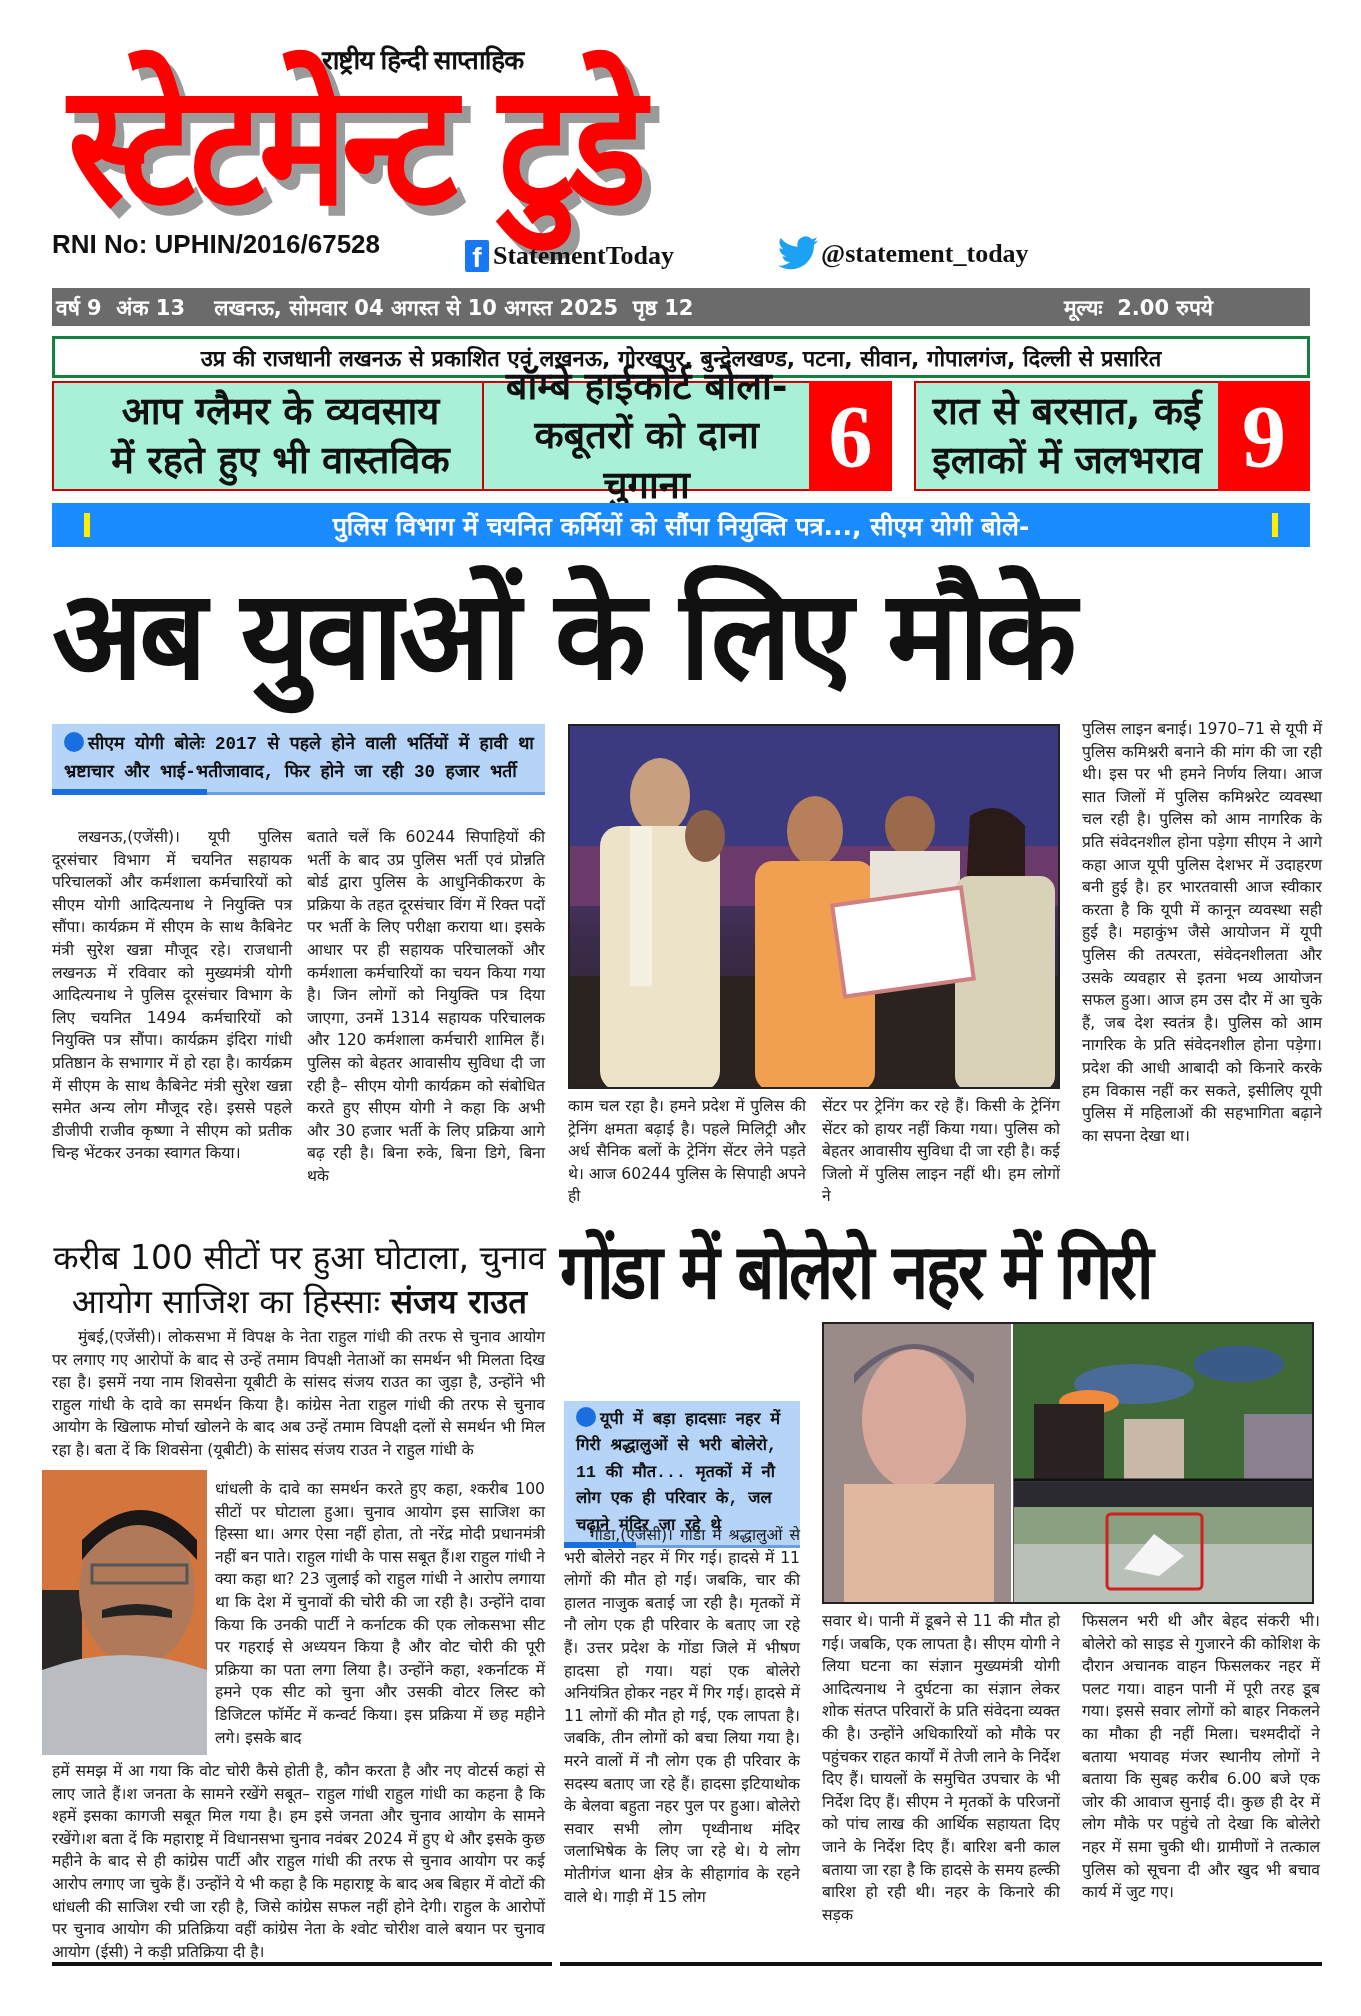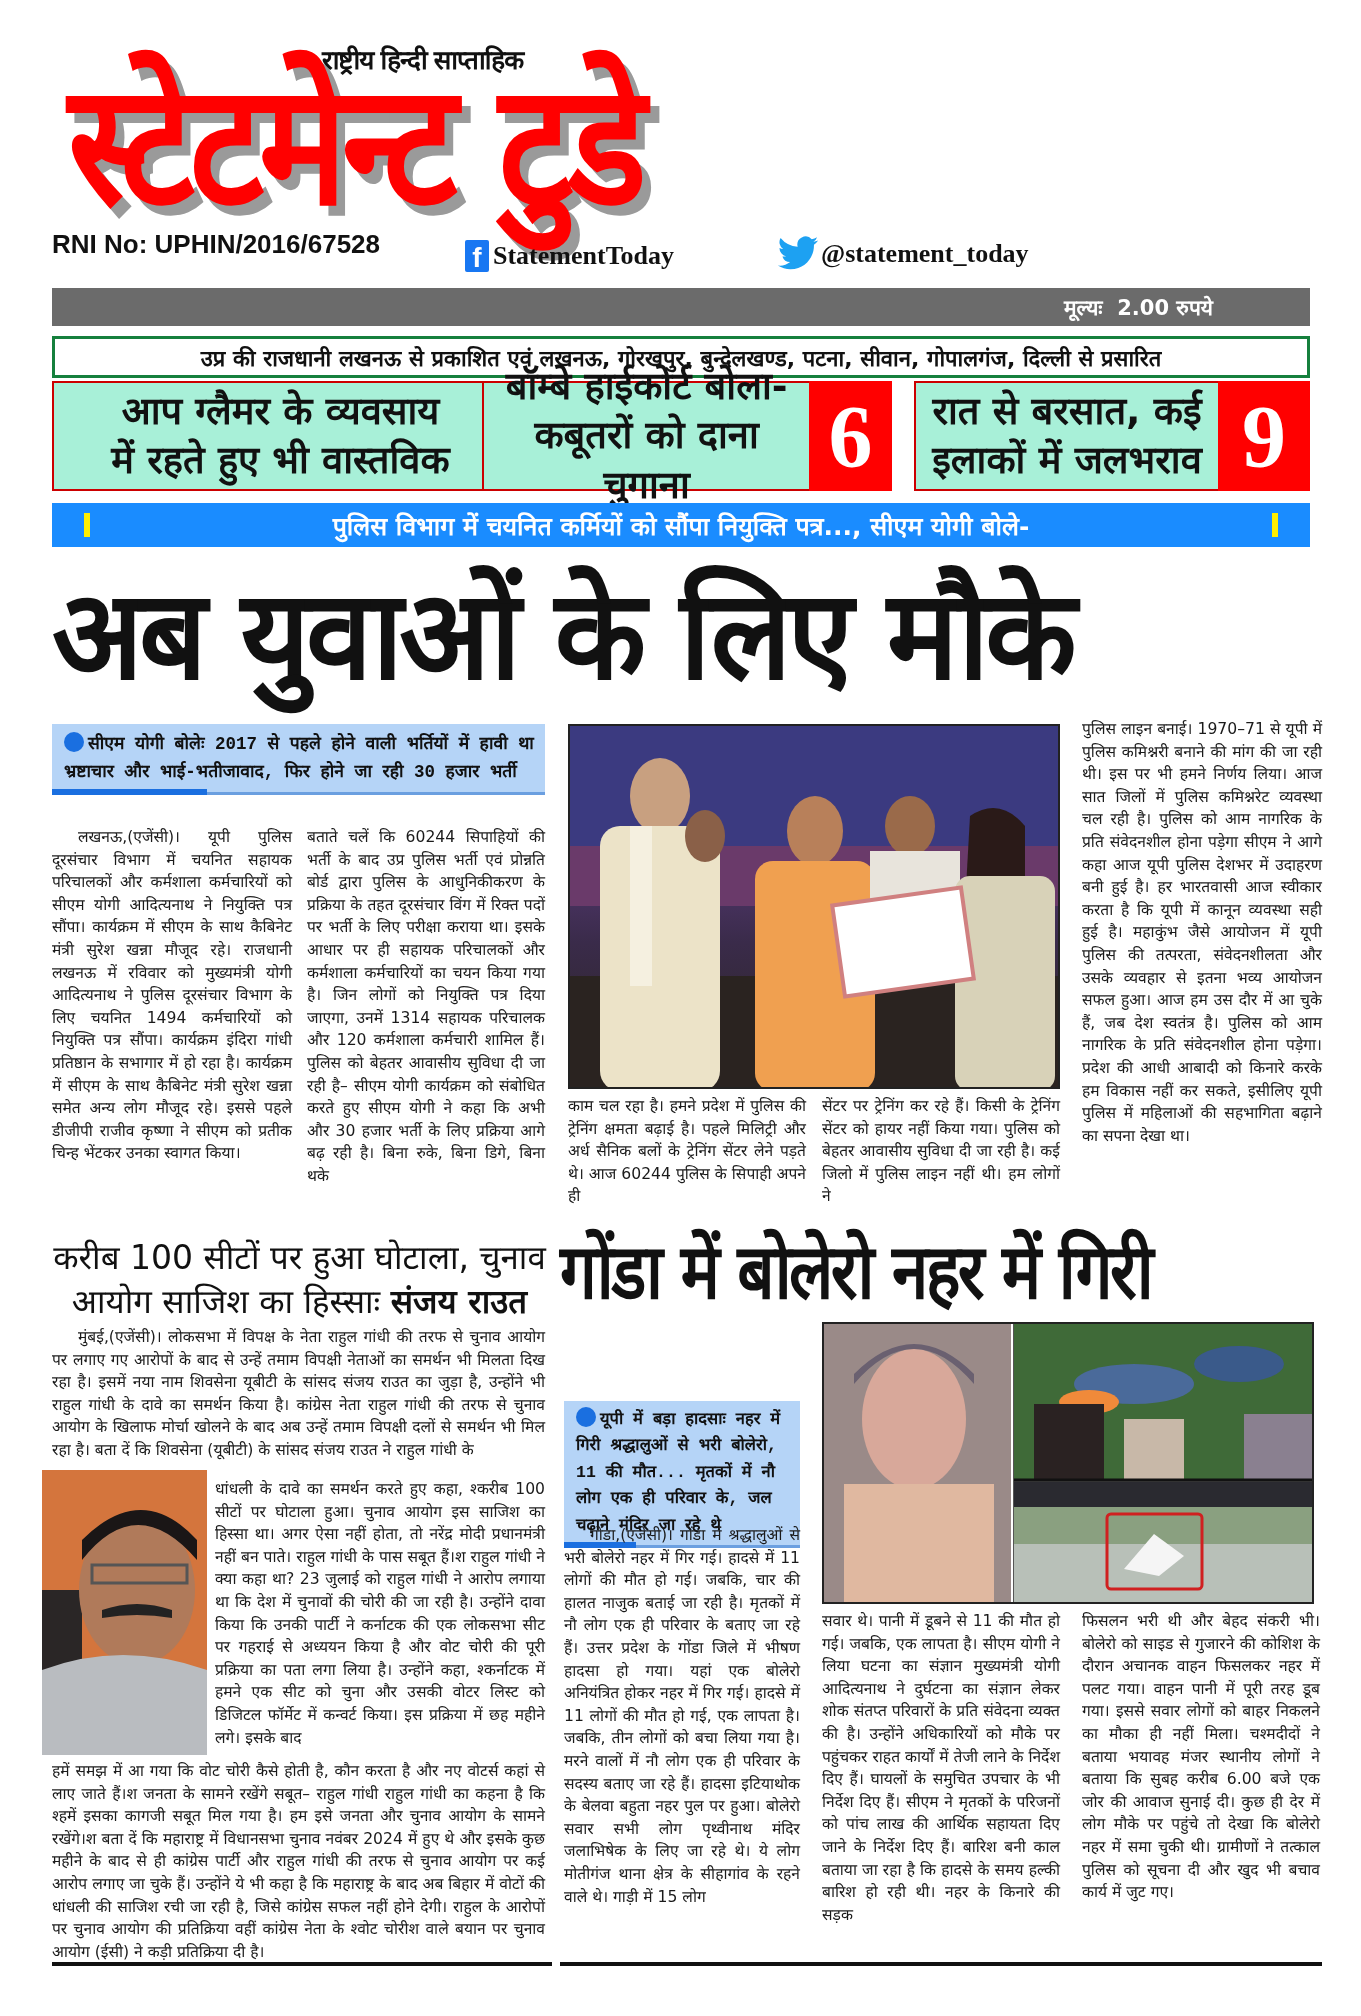--- a/index.html
+++ b/index.html
@@ -57,20 +57,21 @@
   <span>StatementToday</span>
 </div>
 <div class="abs tw">
   <svg class="tw-icon" viewBox="0 0 24 24">
       <path fill="#1da1f2" d="M23 4.6a9 9 0 0 1-2.6.7 4.6 4.6 0 0 0 2-2.5 9 9 0 0 1-2.9 1.1 4.5 4.5 0 0 0-7.7 4.1A12.8 12.8 0 0 1 2.5 3.3a4.5 4.5 0 0 0 1.4 6 4.5 4.5 0 0 1-2-.6v.1a4.5 4.5 0 0 0 3.6 4.4 4.5 4.5 0 0 1-2 .1 4.5 4.5 0 0 0 4.2 3.1A9 9 0 0 1 1 18.3 12.8 12.8 0 0 0 7.9 20.3c8.3 0 12.8-6.9 12.8-12.8v-.6A9 9 0 0 0 23 4.6z"></path>
     </svg>
   <span>@statement_today</span>
 </div>
 
 <div class="abs datebar">
+  <span style="white-space:pre">वर्ष 9  अंक 13    लखनऊ, सोमवार 04 अगस्त से 10 अगस्त 2025  पृष्ठ 12</span>
   <span class="price" style="white-space:pre">मूल्यः  2.00 रुपये</span>
 </div>
 <div class="abs pubbar">उप्र की राजधानी लखनऊ से प्रकाशित  एवं लखनऊ, गोरखपुर, बुन्देलखण्ड, पटना, सीवान, गोपालगंज, दिल्ली से प्रसारित</div>
 
 <div class="abs teaser" style="left:52px;width:547px">
   <div class="txt" style="width:455px">
     <div><span>आप ग्लैमर के व्यवसाय</span><br><span>में रहते हुए भी वास्तविक</span></div>
   </div>
   <div class="num">3</div>
 </div>

